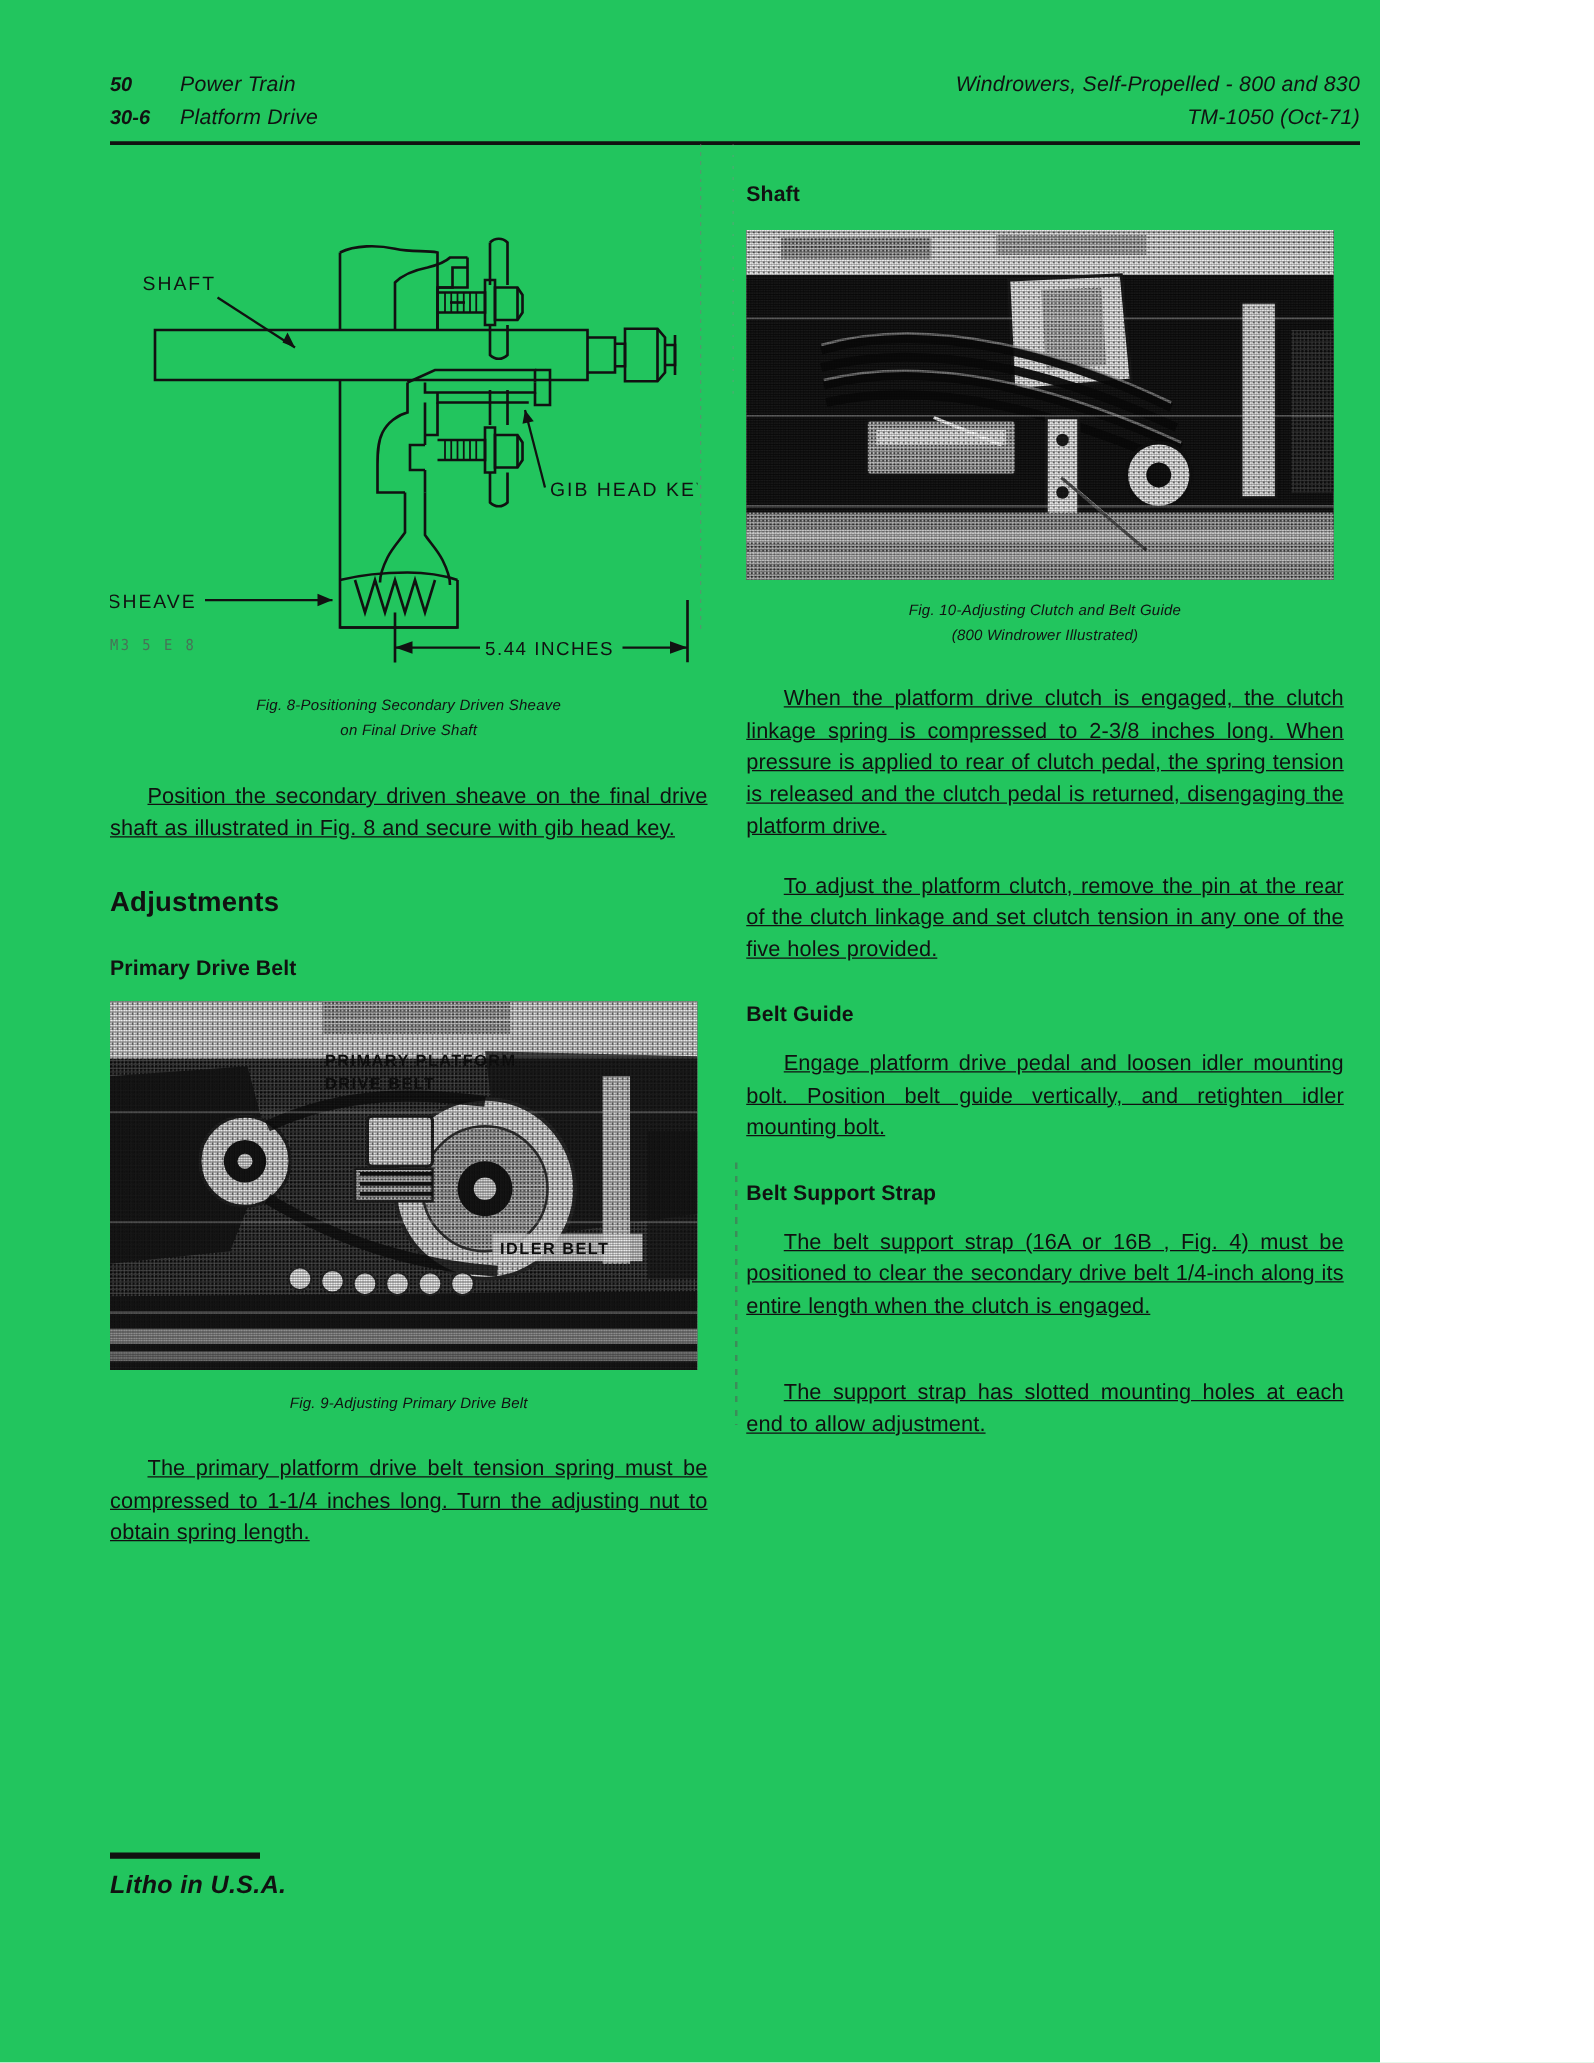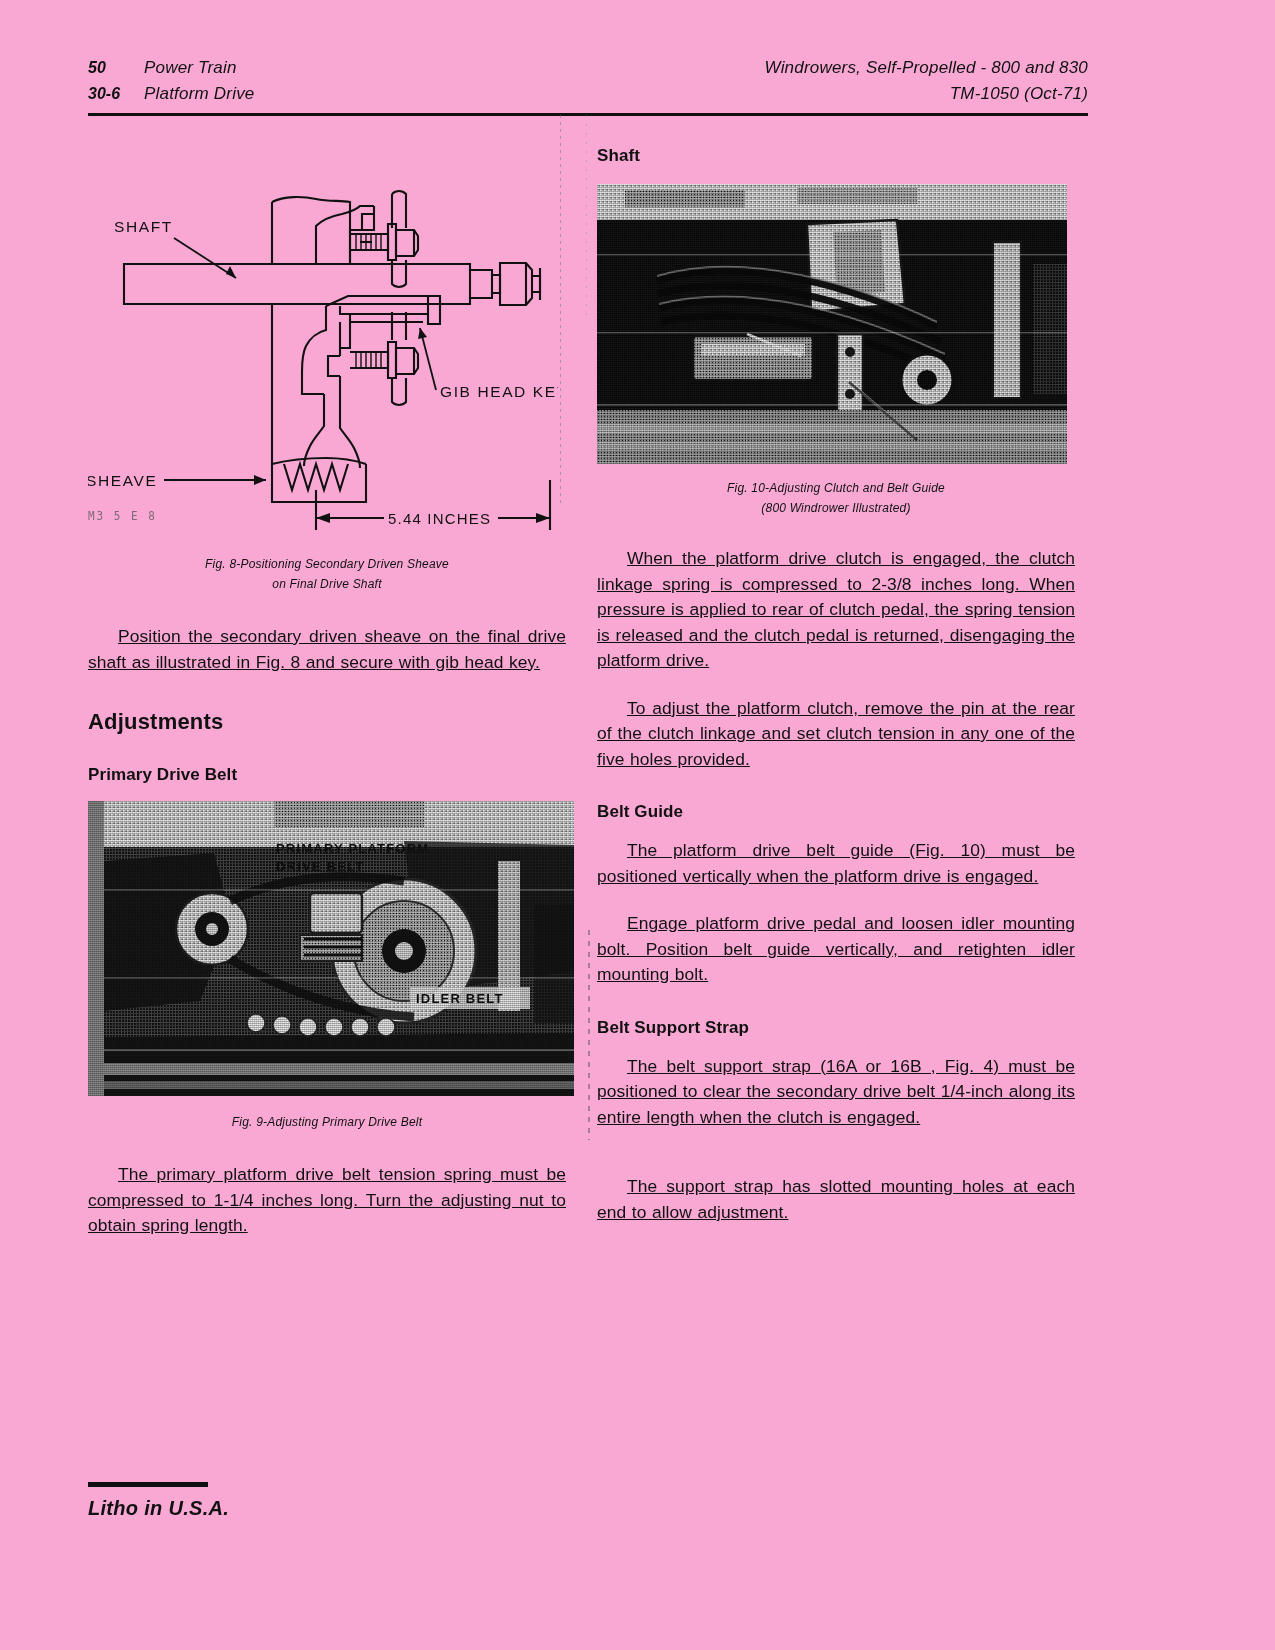--- a/index.html
+++ b/index.html
@@ -12,23 +12,23 @@
     height: 1650px;
     position: relative;
     font-family: "Liberation Sans", sans-serif;
     color: #111;
     overflow: hidden;
   }
 
   .page {
     position: absolute;
     left: 0; top: 0;
-    width: 1275px;
+    width: 1104px;
     height: 1650px;
-    background: #f9a8d4;
+    background: #22c55e;
   }
 
   
   .header {
     position: absolute;
     left: 88px;
     top: 58px;
     width: 1000px;
     height: 56px;
   }
@@ -341,21 +341,21 @@
       <span>Fig. 8-Positioning Secondary Driven Sheave</span><br>
       <span>on Final Drive Shaft</span>
     </div>
 
     <p class="body" style="margin-top:30px;">Position the secondary driven sheave on the final drive shaft as illustrated in Fig. 8 and secure with gib head key.</p>
 
     <h2 class="section-head">Adjustments</h2>
 
     <h3 class="sub-head">Primary Drive Belt</h3>
 
-    <div class="photo" style="width:470px; height:295px; margin-top:4px;padding-left:16px;">
+    <div class="photo" style="width:470px; height:295px; margin-top:4px;">
       <svg width="470" height="295" viewBox="0 0 470 295">
         <defs>
           <pattern id="halftoneA" width="3" height="3" patternUnits="userSpaceOnUse">
             <rect width="3" height="3" fill="#4a4a4a"></rect>
             <circle cx="1" cy="1" r="1.05" fill="#0d0d0d"></circle>
           </pattern>
           <pattern id="halftoneB" width="3" height="3" patternUnits="userSpaceOnUse">
             <rect width="3" height="3" fill="#bdbdbd"></rect>
             <circle cx="1.5" cy="1.5" r="0.7" fill="#222"></circle>
           </pattern>
@@ -523,21 +523,20 @@
       <span>Fig. 10-Adjusting Clutch and Belt Guide</span><br>
       <span>(800 Windrower Illustrated)</span>
     </div>
 
     <p class="body" style="margin-top:28px;">When the platform drive clutch is engaged, the clutch linkage spring is compressed to 2-3/8 inches long. When pressure is applied to rear of clutch pedal, the spring tension is released and the clutch pedal is returned, disengaging the platform drive.</p>
 
     <p class="body">To adjust the platform clutch, remove the pin at the rear of the clutch linkage and set clutch tension in any one of the five holes provided.</p>
 
     <h3 class="sub-head">Belt Guide</h3>
 
-    <p class="body">The platform drive belt guide (Fig. 10) must be positioned vertically when the platform drive is engaged.</p>
 
     <p class="body">Engage platform drive pedal and loosen idler mounting bolt. Position belt guide vertically, and retighten idler mounting bolt.</p>
 
     <h3 class="sub-head">Belt Support Strap</h3>
 
     <p class="body">The belt support strap (16A or 16B , Fig. 4) must be positioned to clear the secondary drive belt 1/4-inch along its entire length when the clutch is engaged.</p>
 
     <p class="body last">The support strap has slotted mounting holes at each end to allow adjustment.</p>
 
   </div>

